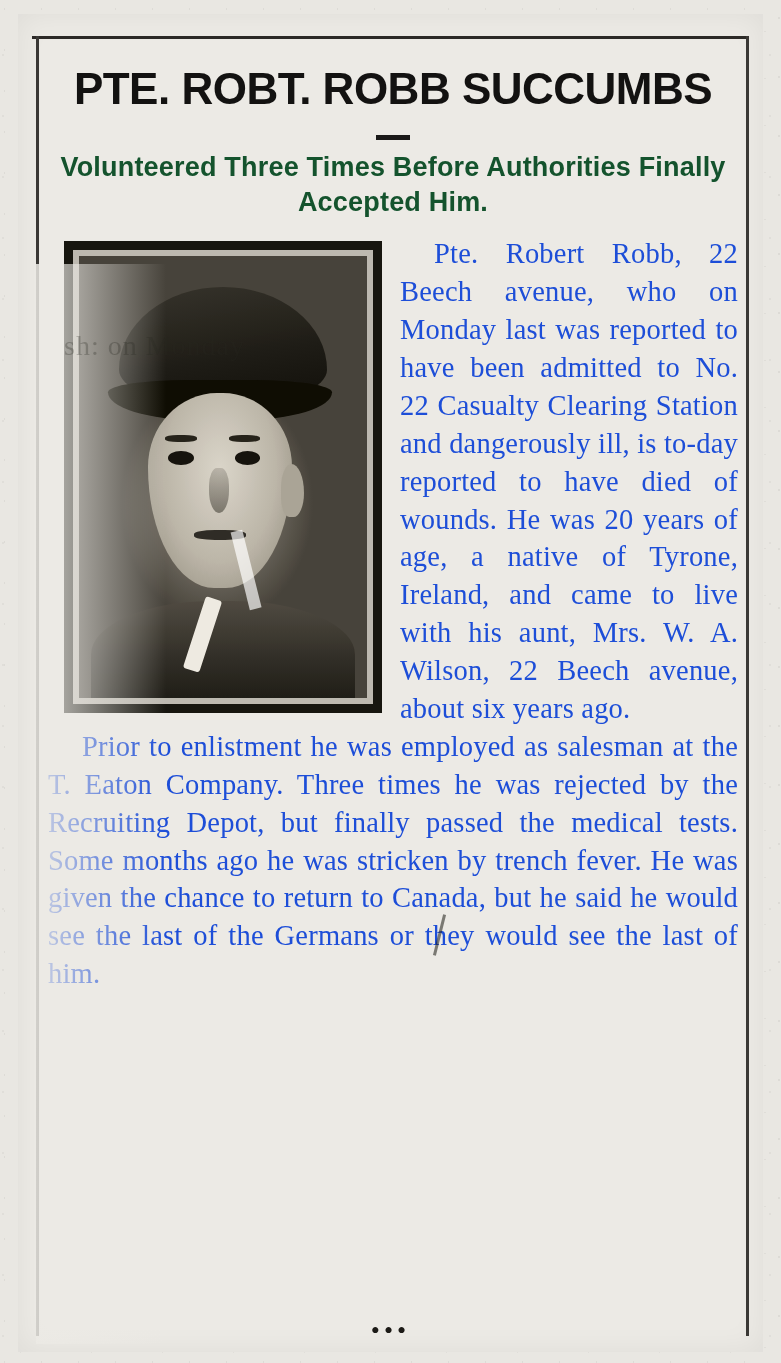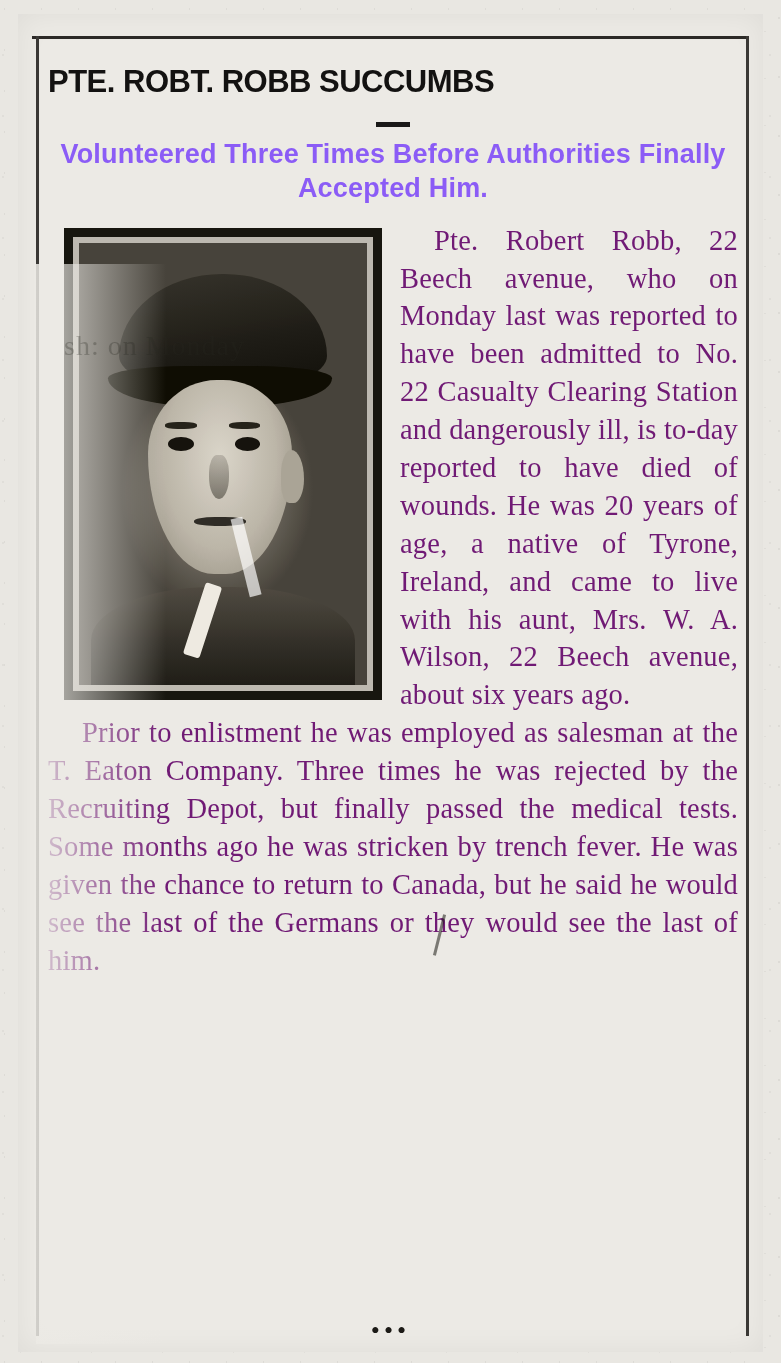--- a/index.html
+++ b/index.html
@@ -69,52 +69,52 @@
   }
   .content {
     position: absolute;
     left: 30px;
     top: 36px;
     width: 690px;
   }
   .headline {
     font-family: "Liberation Sans", sans-serif;
     font-weight: bold;
-    font-size: 31px;
+    font-size: 44px;
     letter-spacing: -0.5px;
     color: #131211;
-    text-align: left;
+    text-align: center;
     line-height: 1.05;
     margin: 16px 0 0 0;
     white-space: nowrap;
   }
   .dash-sep {
     text-align: center;
     margin: 14px 0 6px 0;
   }
   .dash-sep span {
     display: inline-block;
     width: 34px;
     height: 5px;
     background: #1a1918;
   }
   .subhead {
     font-family: "Liberation Sans", sans-serif;
     font-weight: bold;
     font-size: 27px;
-    color: #8b5cf6;
+    color: #14532d;
     text-align: center;
     line-height: 1.28;
     letter-spacing: 0.2px;
     margin: 2px 10px 0 10px;
   }
   .body-text {
     font-family: "Liberation Serif", serif;
     font-size: 28.5px;
-    color: #701a75;
+    color: #1d4ed8;
     line-height: 1.33;
     text-align: justify;
     margin-top: 16px;
     letter-spacing: 0.2px;
   }
   .body-text p {
     margin: 0;
     text-indent: 34px;
   }
   .photo-wrap {

